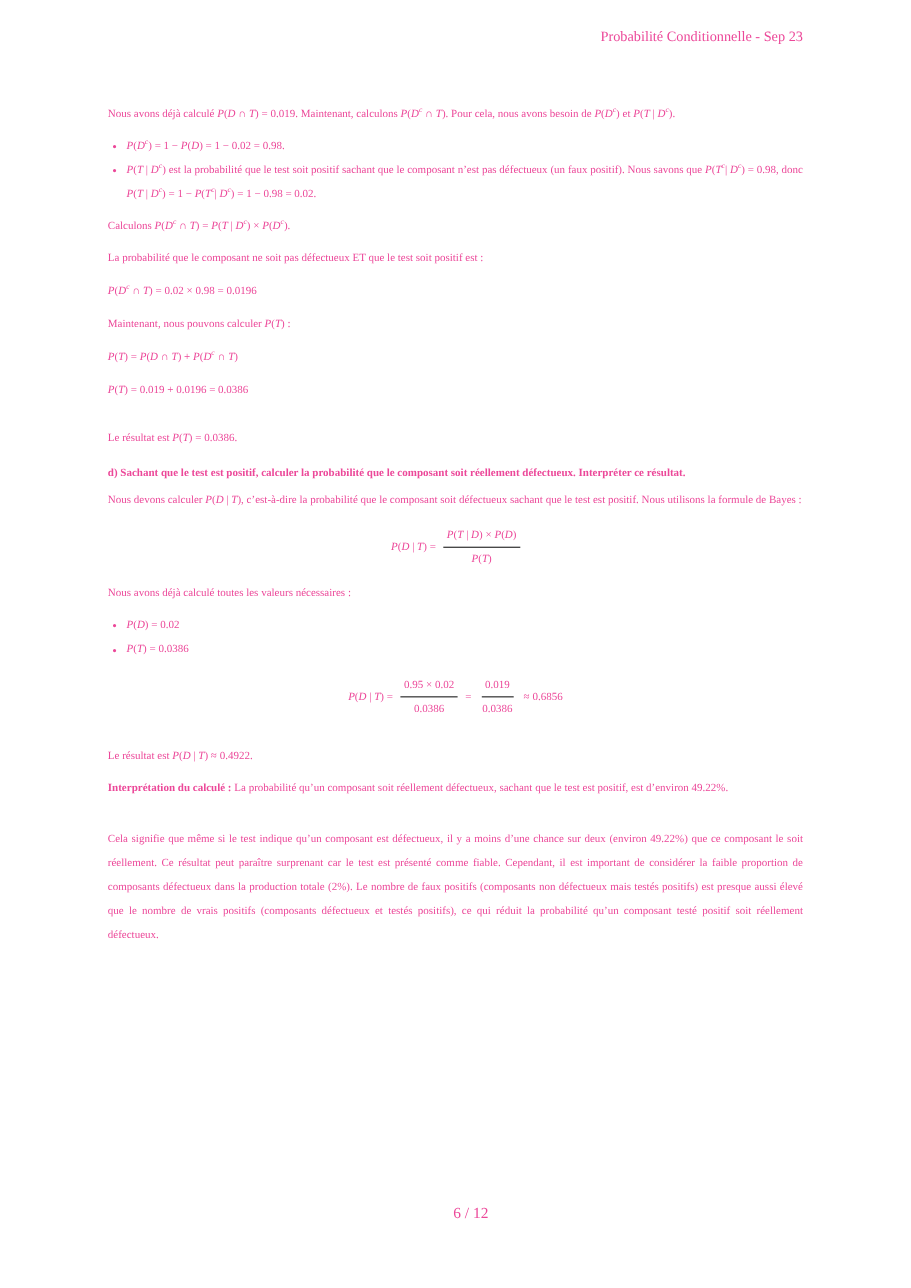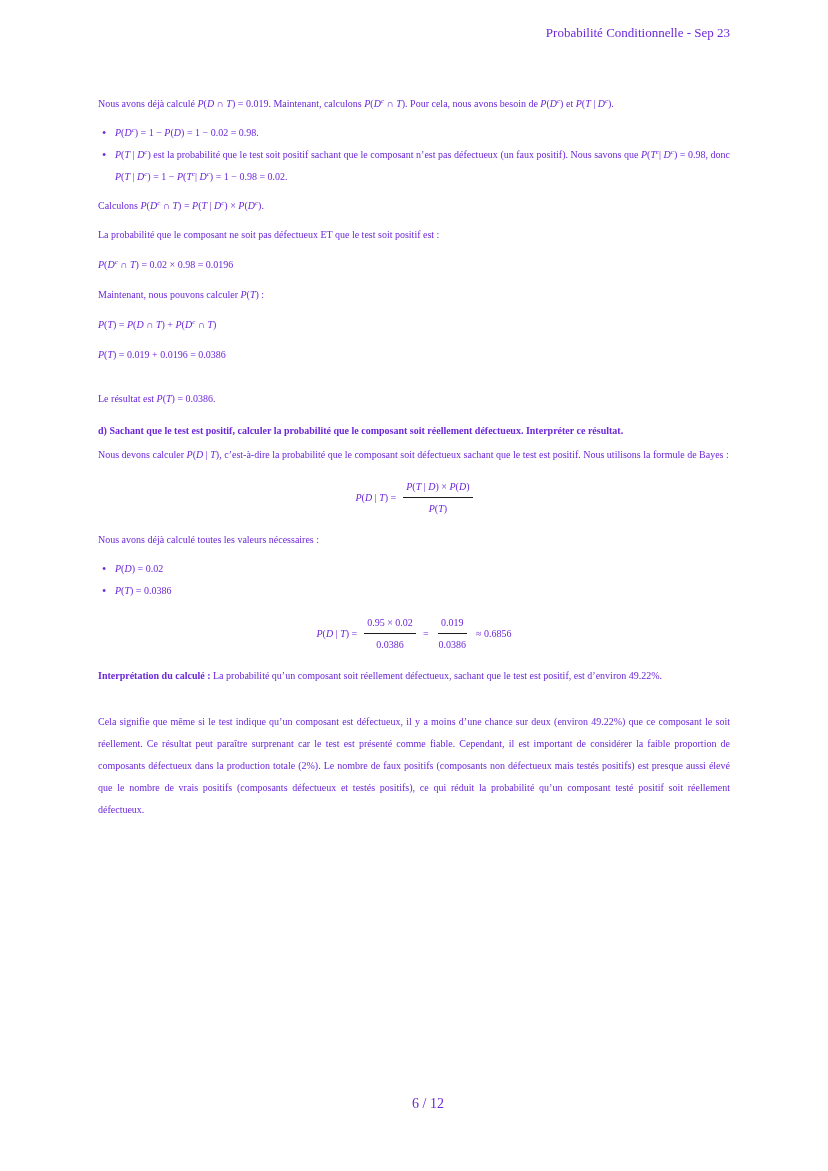--- a/index.html
+++ b/index.html
@@ -2,21 +2,21 @@
 <html lang="fr"><head>
 <meta charset="utf-8">
 <title>Probabilité Conditionnelle</title>
 <style>
   html, body { margin: 0; padding: 0; background: #ffffff; }
   .page {
     position: relative;
     width: 828px;
     height: 1171px;
     background: #ffffff;
-    color: #6d28d9;
+    color: #ec4899;
     font-family: "Liberation Serif", "DejaVu Serif", serif;
     overflow: hidden;
   }
   .header {
     position: absolute;
     top: 25px;
     left: 98px;
     width: 632px;
     text-align: right;
     font-size: 13px;
@@ -115,20 +115,21 @@
         <span class="den math">0.0386</span>
       </span>
       <span class="math">=</span>
       <span class="frac">
         <span class="num math">0.019</span>
         <span class="den math">0.0386</span>
       </span>
       <span class="math">≈ 0.6856</span>
     </div>
 
+    <p class="mt-lg">Le résultat est <span class="math"><i>P</i>(<i>D</i> | <i>T</i>) ≈ 0.4922</span>.</p>
 
     <p><b>Interprétation du calculé :</b> La probabilité qu’un composant soit réellement défectueux, sachant que le test est positif, est d’environ 49.22%.</p>
 
     <p class="mt-xl">Cela signifie que même si le test indique qu’un composant est défectueux, il y a moins d’une chance sur deux (environ 49.22%) que ce composant le soit réellement. Ce résultat peut paraître surprenant car le test est présenté comme fiable. Cependant, il est important de considérer la faible proportion de composants défectueux dans la production totale (2%). Le nombre de faux positifs (composants non défectueux mais testés positifs) est presque aussi élevé que le nombre de vrais positifs (composants défectueux et testés positifs), ce qui réduit la probabilité qu’un composant testé positif soit réellement défectueux.</p>
 
   </div>
 
   <div class="footer">
     <span>6 / 12</span>
   </div>

